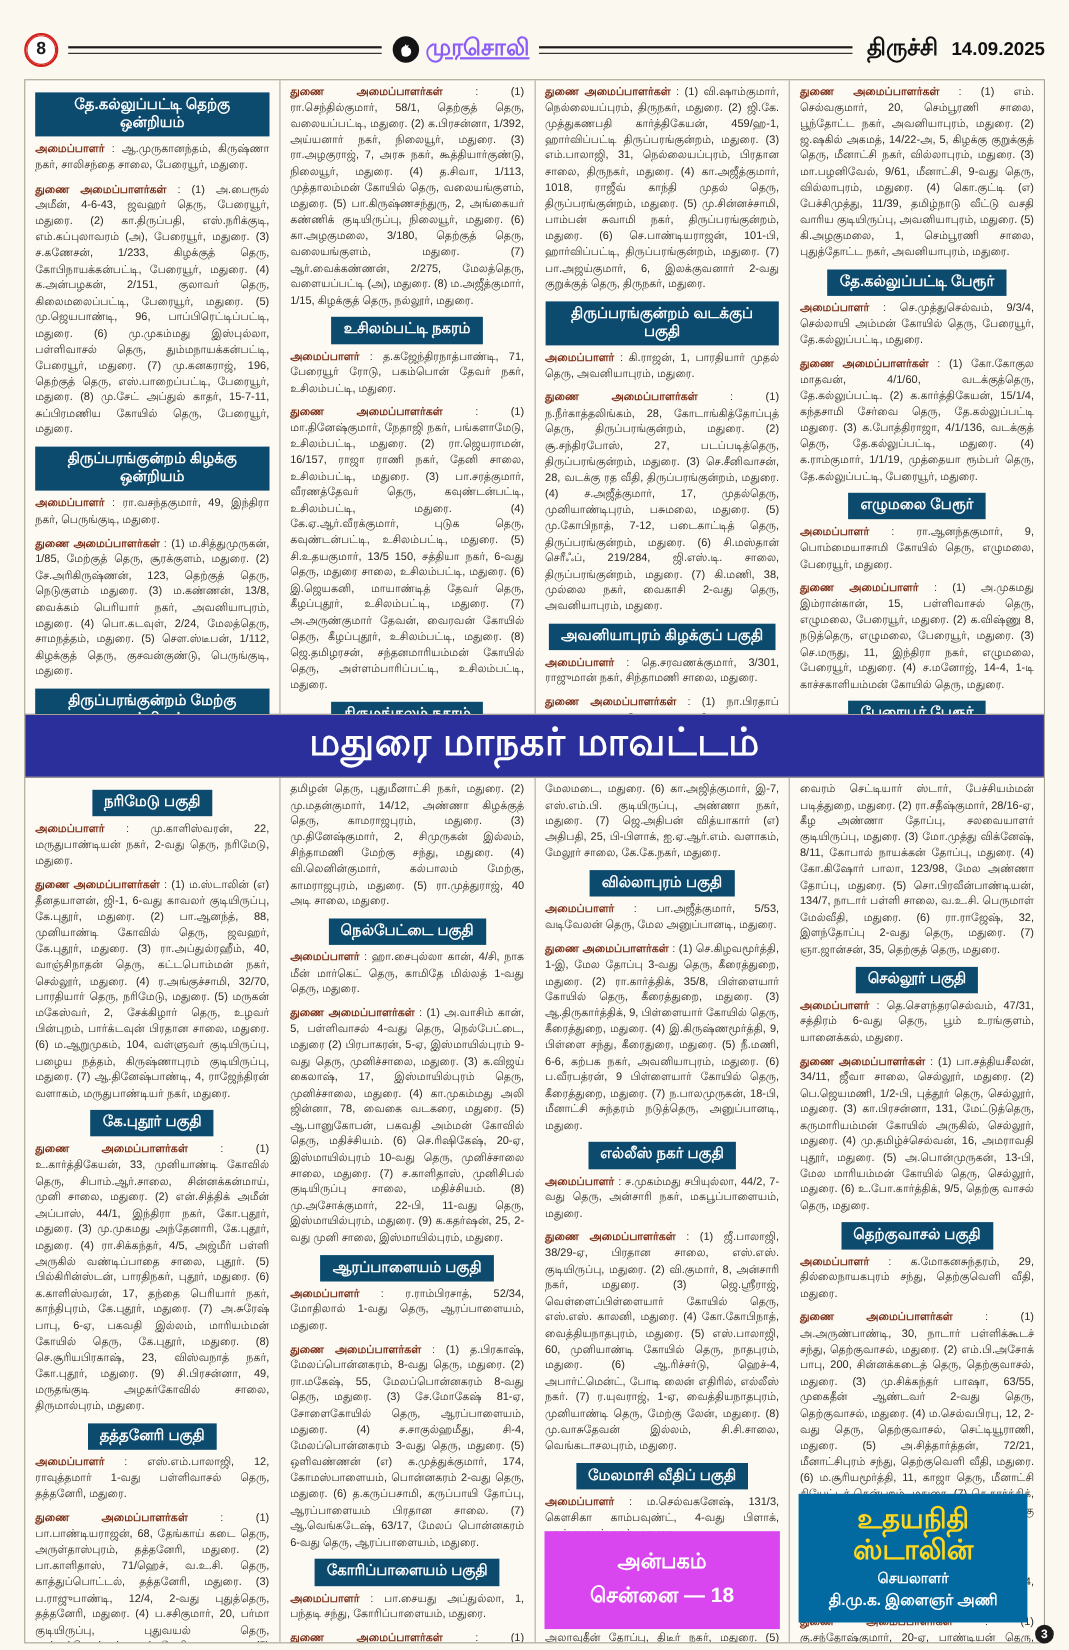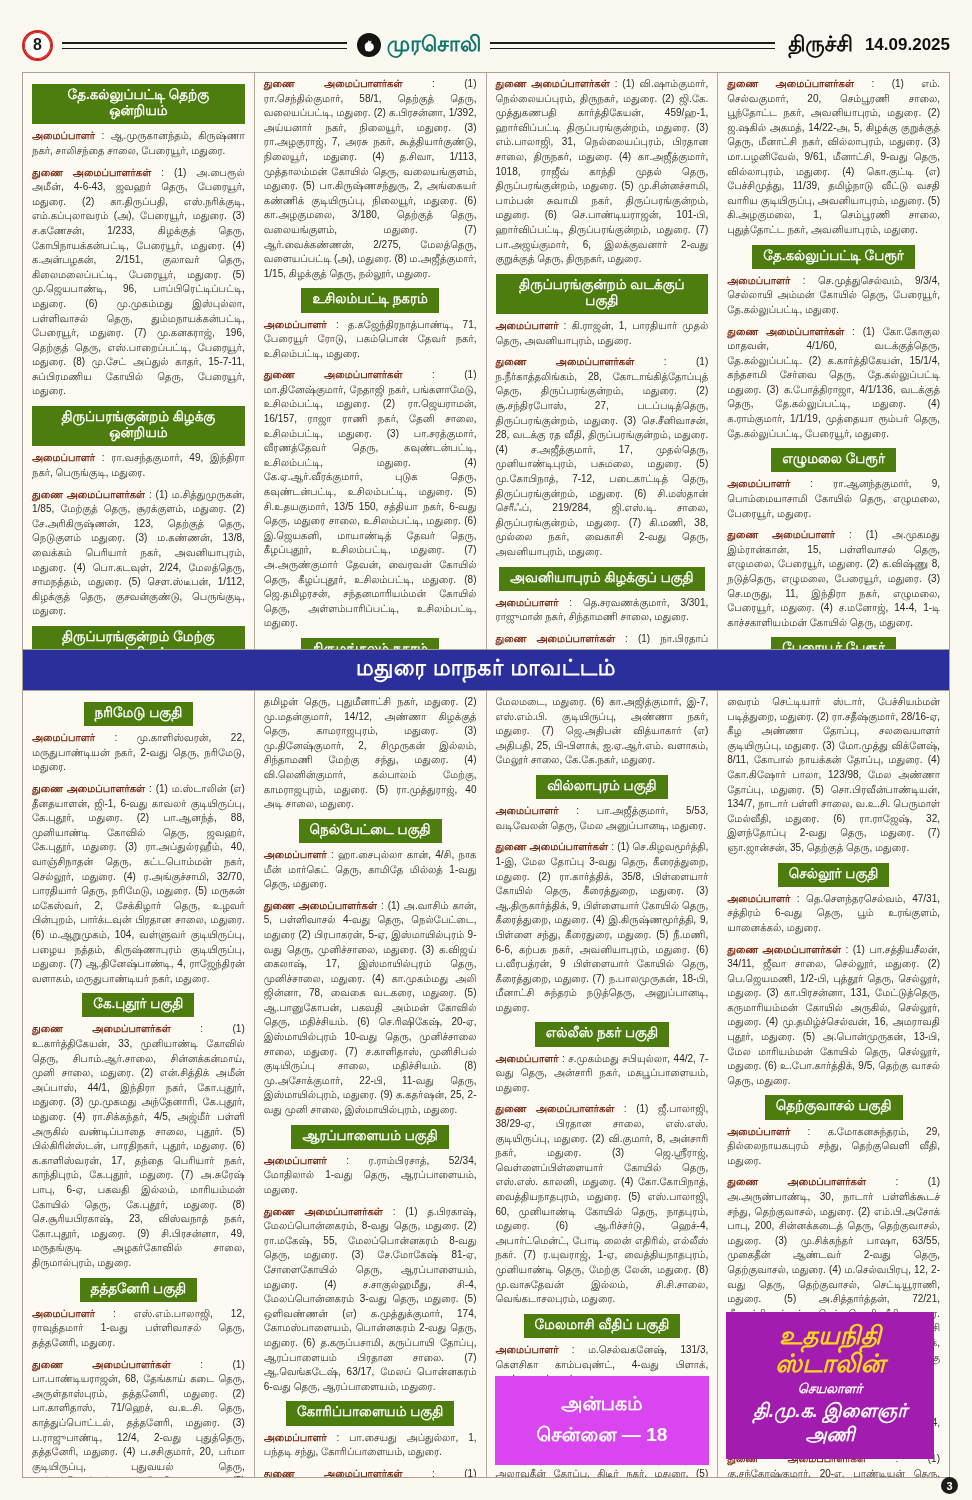--- a/index.html
+++ b/index.html
@@ -5,45 +5,45 @@
   html,body{margin:0;padding:0;background:#e8e2d4;}
   .page{position:relative;width:972px;height:1500px;background:#fbf8f0;overflow:hidden;
         font-family:"Liberation Sans","DejaVu Sans",sans-serif;box-sizing:border-box;}
   
   .masthead{display:flex;align-items:center;margin:26px 22px 8px 22px;height:38px;}
   .pgnum{width:27px;height:27px;border:2px solid #d2201a;border-radius:50%;color:#1c1c1c;
          font-weight:bold;font-size:16px;display:flex;align-items:center;justify-content:center;
          box-shadow:0 0 0 1px #d2201a inset;background:#fff;flex:0 0 auto;}
   .mrule{flex:1;height:4px;border-top:2px solid #1c1c1c;border-bottom:1px solid #1c1c1c;margin:0 9px;}
   .logo{width:26px;height:26px;flex:0 0 auto;margin-right:5px;}
-  .mtitle{font-size:21px;font-weight:bold;color:#0f766e;white-space:nowrap;}
+  .mtitle{font-size:21px;font-weight:bold;color:#8b5cf6;white-space:nowrap;text-decoration:underline;}
   .medition{font-size:21px;font-weight:bold;color:#111;margin:0 12px 0 4px;white-space:nowrap;}
   .mdate{font-size:17px;font-weight:bold;color:#111;white-space:nowrap;}
   
   .content{margin:0 22px;border:1px solid #a9a291;background:#fdfaf3;}
   .cols{display:flex;align-items:stretch;}
   .col{flex:1 1 0;padding:4px 9px 6px 9px;border-right:1px solid #b3ab99;overflow:hidden;position:relative;}
   .col:last-child{border-right:none;}
   .cols.top .col{height:566px;}
   .cols.bottom .col{height:776px;}
-  .banner{background:#2b2f9c;color:#ffffff;text-align:center;font-weight:bold;font-size:22px;
+  .banner{background:#2b2f9c;color:#ffffff;text-align:center;font-weight:bold;font-size:35px;
           padding:5px 0 7px 0;letter-spacing:.5px;border-top:1px solid #a9a291;border-bottom:1px solid #a9a291;}
   
-  .sec-h{width:fit-content;margin:7px auto 5px auto;background:#4d7c0f;color:#fff;font-weight:bold;
+  .sec-h{width:fit-content;margin:7px auto 5px auto;background:#0c4a6e;color:#fff;font-weight:bold;
          font-size:13.5px;line-height:1.2;padding:3px 11px 5px 11px;text-align:center;}
   p.body{font-size:10px;line-height:1.46;color:#2e2a26;text-align:justify;margin:0 0 7px 0;}
   p.body b{color:#7a2c14;}
   .notice{position:absolute;left:8px;right:8px;bottom:12px;background:#d946ef;color:#fff;
           text-align:center;padding:13px 6px 15px 6px;}
   .notice div{font-weight:bold;font-size:19px;line-height:1.6;}
-  .signature{position:absolute;left:8px;right:15px;bottom:18px;background:#a21caf;text-align:center;
-             padding:9px 4px 11px 4px;font-style:italic;}
+  .signature{position:absolute;left:8px;right:15px;bottom:18px;background:#0369a1;text-align:center;
+             padding:9px 4px 11px 4px;}
   .signature .name{color:#ffd81e;font-weight:bold;font-size:25px;line-height:1.15;}
   .signature .sub{color:#fff;font-size:13px;font-weight:bold;margin-top:3px;}
-  .signature .org{color:#fff;font-size:19px;font-weight:bold;margin-top:2px;}
+  .signature .org{color:#fff;font-size:14px;font-weight:bold;margin-top:2px;}
   .endnum{position:absolute;right:14px;bottom:6px;width:17px;height:17px;border-radius:50%;
           background:#1c1c1c;color:#fff;font-size:11px;font-weight:bold;display:flex;
           align-items:center;justify-content:center;}
 </style>
 </head>
 <body>
 
 <div class="page">
 
   <header class="masthead">

